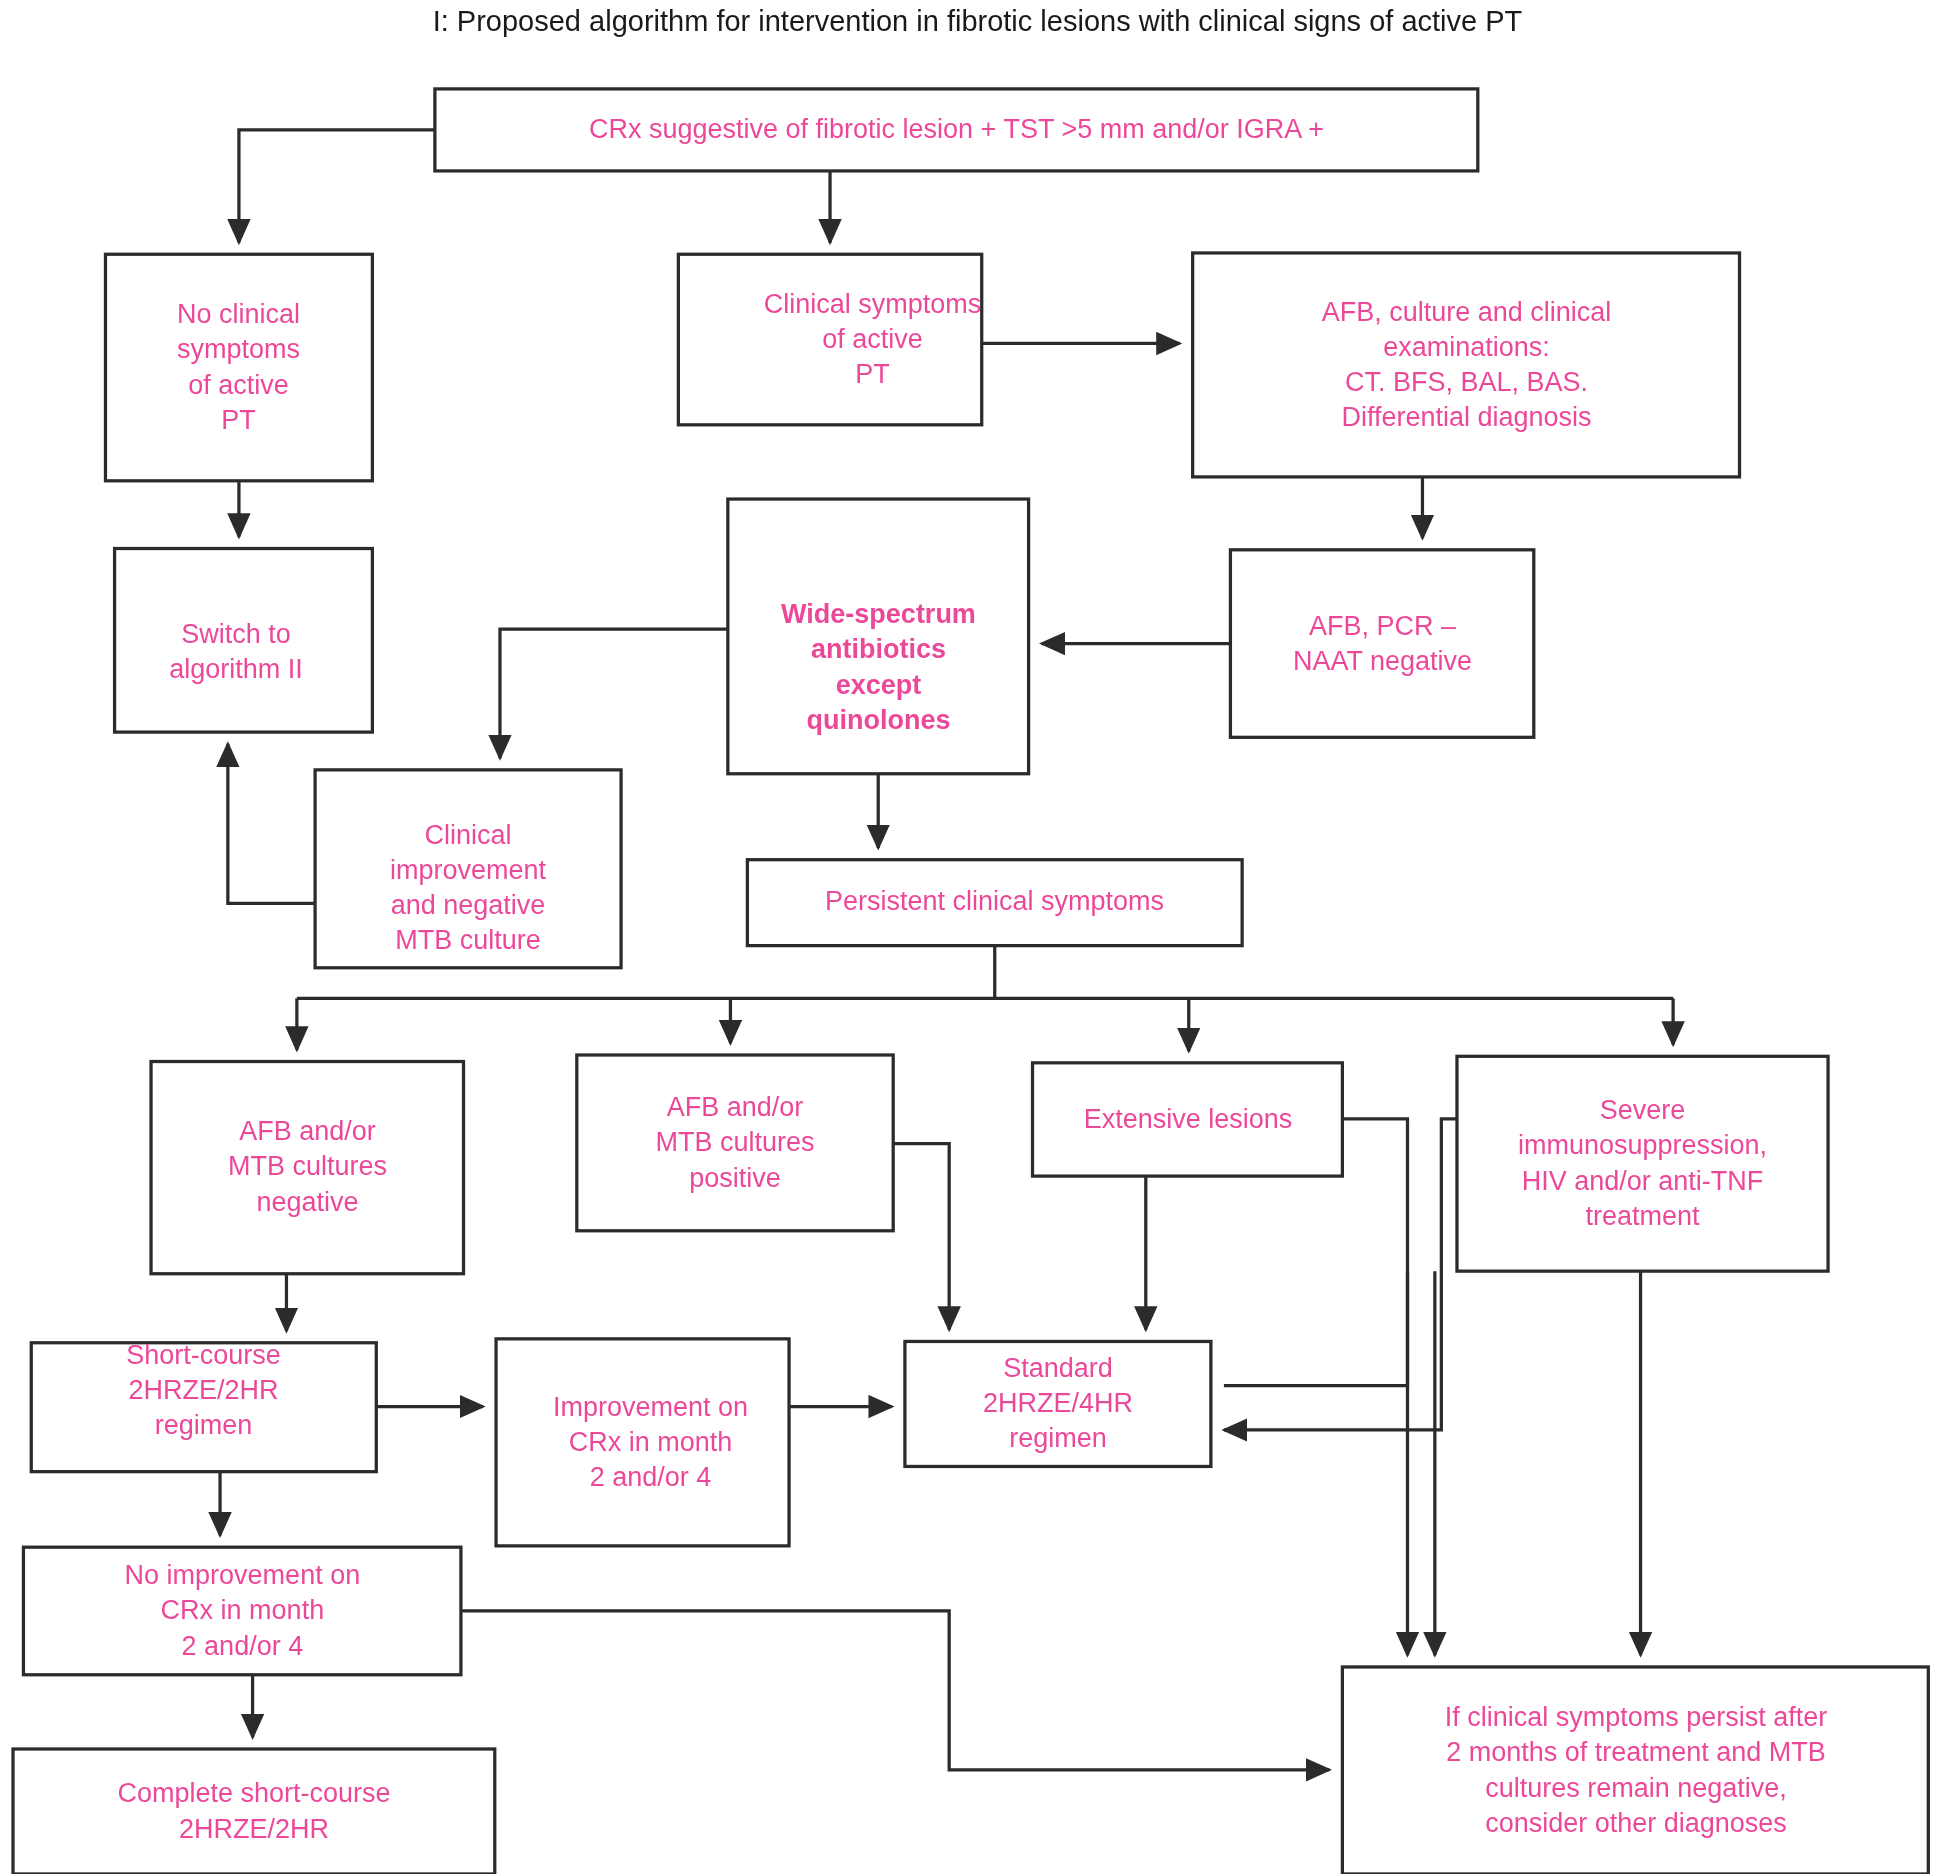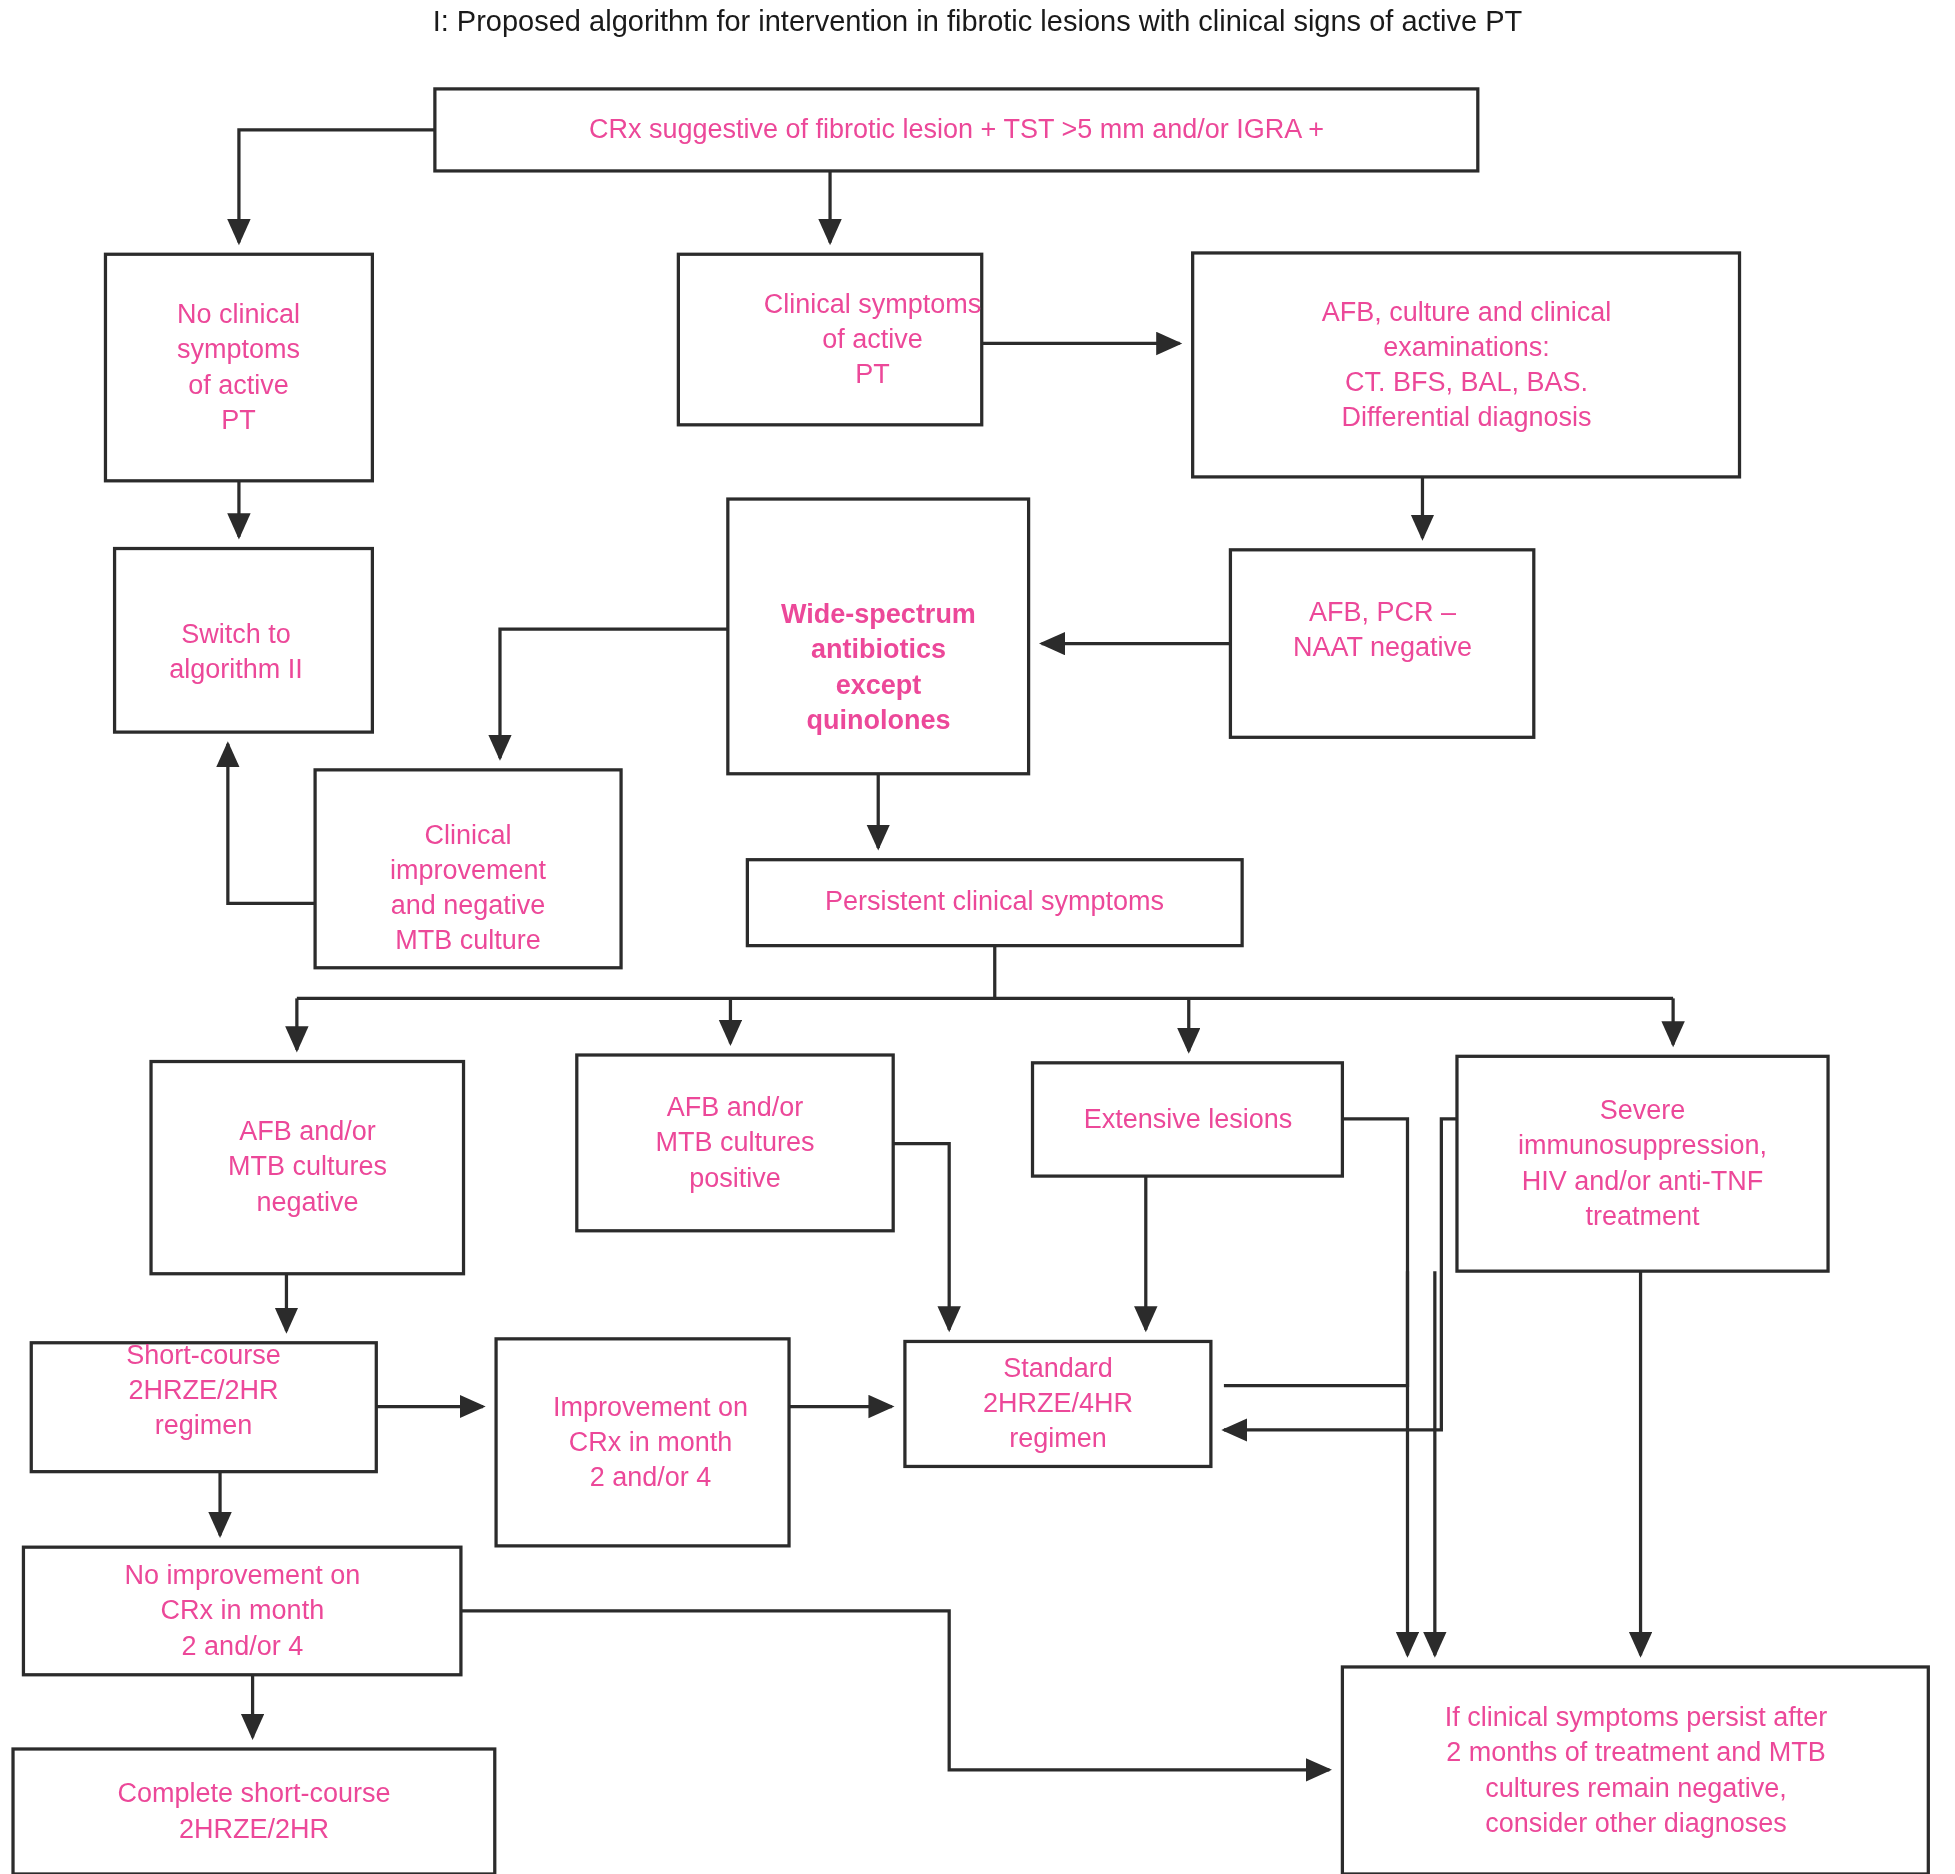--- a/index.html
+++ b/index.html
@@ -120,21 +120,21 @@
       <div class="flowtext" style="left: 1193px; top: 253px; width: 547px; height: 224px;">AFB, culture and clinical
 examinations:
 CT. BFS, BAL, BAS.
 Differential diagnosis</div>
       <div class="flowtext" style="left: 107px; top: 548px; width: 258px; height: 208px;">Switch to
 algorithm II</div>
       <div class="flowtext" style="left: 728px; top: 499px; width: 301px; height: 337px; font-weight: bold;">Wide-spectrum
 antibiotics
 except
 quinolones</div>
-      <div class="flowtext" style="left: 1231px; top: 536px; width: 303px; height: 188px;">AFB, PCR –
+      <div class="flowtext" style="left: 1231px; top: 550px; width: 303px; height: 188px;">AFB, PCR –
 NAAT negative</div>
       <div class="flowtext" style="left: 315px; top: 770px; width: 306px; height: 198px; margin-top: 19px;">Clinical
 improvement
 and negative
 MTB culture</div>
       <div class="flowtext" style="left: 747px; top: 859px; width: 495px; height: 86px;">Persistent clinical symptoms</div>
       <div class="flowtext" style="left: 151px; top: 1061px; width: 313px; height: 212px;">AFB and/or
 MTB cultures
 negative</div>
       <div class="flowtext" style="left: 577px; top: 1055px; width: 316px; height: 176px;">AFB and/or

